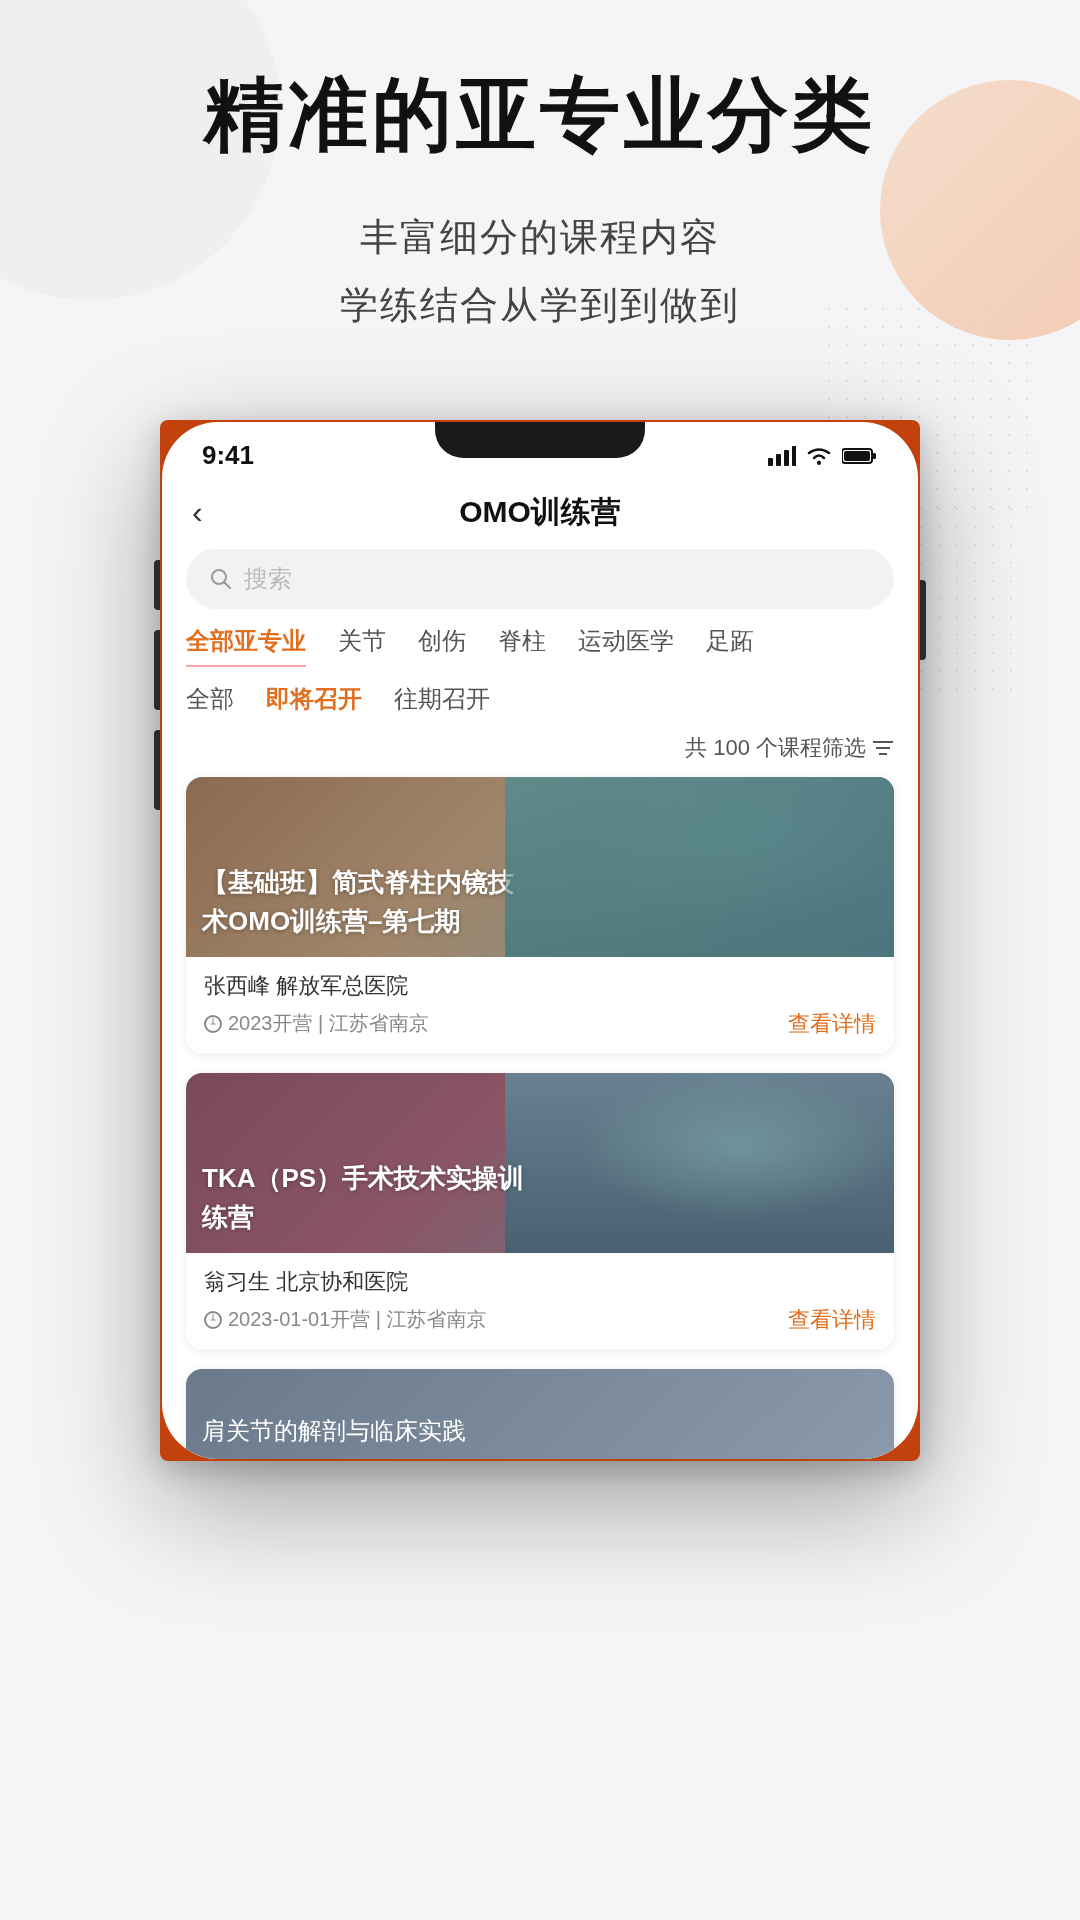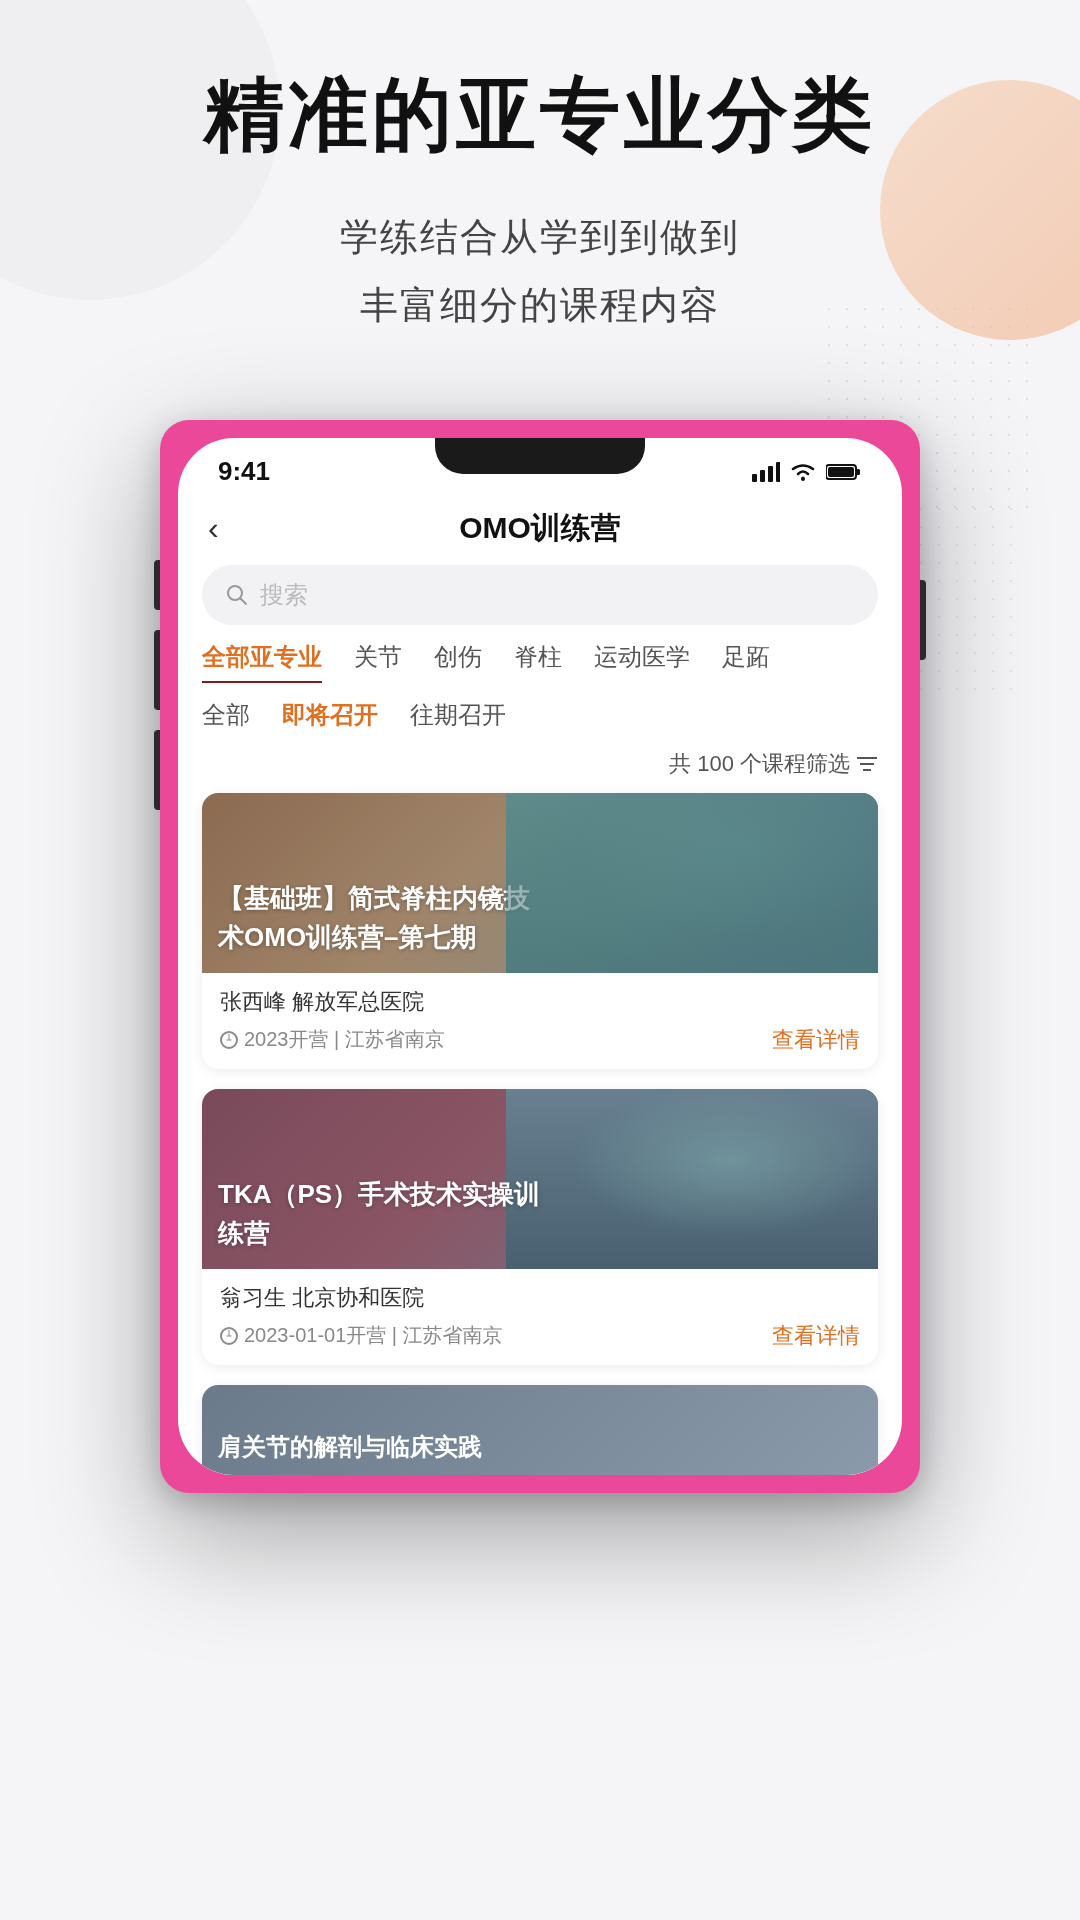--- a/index.html
+++ b/index.html
@@ -85,23 +85,23 @@
     .phone-container {
       position: relative;
       z-index: 2;
       display: flex;
       justify-content: center;
       padding: 20px 60px 0;
     }
 
     .phone-mockup {
       width: 760px;
-      background: #ec4899;
-      border-radius: 29px;
-      padding: 18px;
+      background: #c2410c;
+      border-radius: 8px;
+      padding: 2px;
       box-shadow: 0 40px 120px rgba(0,0,0,0.35), 0 8px 30px rgba(0,0,0,0.2);
       position: relative;
     }
 
     .phone-inner {
       background: #fff;
       border-radius: 56px;
       overflow: hidden;
       position: relative;
     }
@@ -187,21 +187,21 @@
     .cat-tab {
       font-size: 24px;
       color: #555;
       white-space: nowrap;
       padding-bottom: 8px;
       cursor: pointer;
     }
     .cat-tab.active {
       color: #e07020;
       font-weight: 700;
-      border-bottom: 2px solid #7f1d1d;
+      border-bottom: 2px solid #fca5a5;
     }
 
     
     .status-tabs {
       display: flex;
       padding: 10px 24px 10px;
       gap: 32px;
     }
     .status-tab {
       font-size: 24px;
@@ -386,21 +386,21 @@
     }
     .card-partial-inner {
       height: 90px;
       background: linear-gradient(135deg, #6a7a8a 0%, #8a9aaa 100%);
       display: flex;
       align-items: flex-end;
       padding: 12px 16px;
     }
     .card-partial-text {
       font-size: 24px;
-      font-weight: 700;
+      font-weight: 400;
       color: #fff;
       margin-top: 48px;
     }
 
     
     .phone-side-btn-right {
       position: absolute;
       right: -6px;
       top: 160px;
       width: 6px;
@@ -445,22 +445,22 @@
 <div class="bg-decoration">
   <div class="bg-circle-left"></div>
   <div class="bg-circle-right"></div>
   <div class="bg-dots"></div>
   <div class="bg-dots-bottom"></div>
 </div>
 
 <div class="hero-section">
   <div class="hero-title">精准的亚专业分类</div>
   <div class="hero-subtitle">
+    <div>丰富细分的课程内容</div>
     <div>学练结合从学到到做到</div>
-    <div>丰富细分的课程内容</div>
   </div>
 </div>
 
 <div class="phone-container">
   <div class="phone-mockup">
 
     <div class="phone-side-btn-right"></div>
     <div class="phone-side-btn-left-1"></div>
     <div class="phone-side-btn-left-2"></div>
     <div class="phone-side-btn-left-3"></div>

